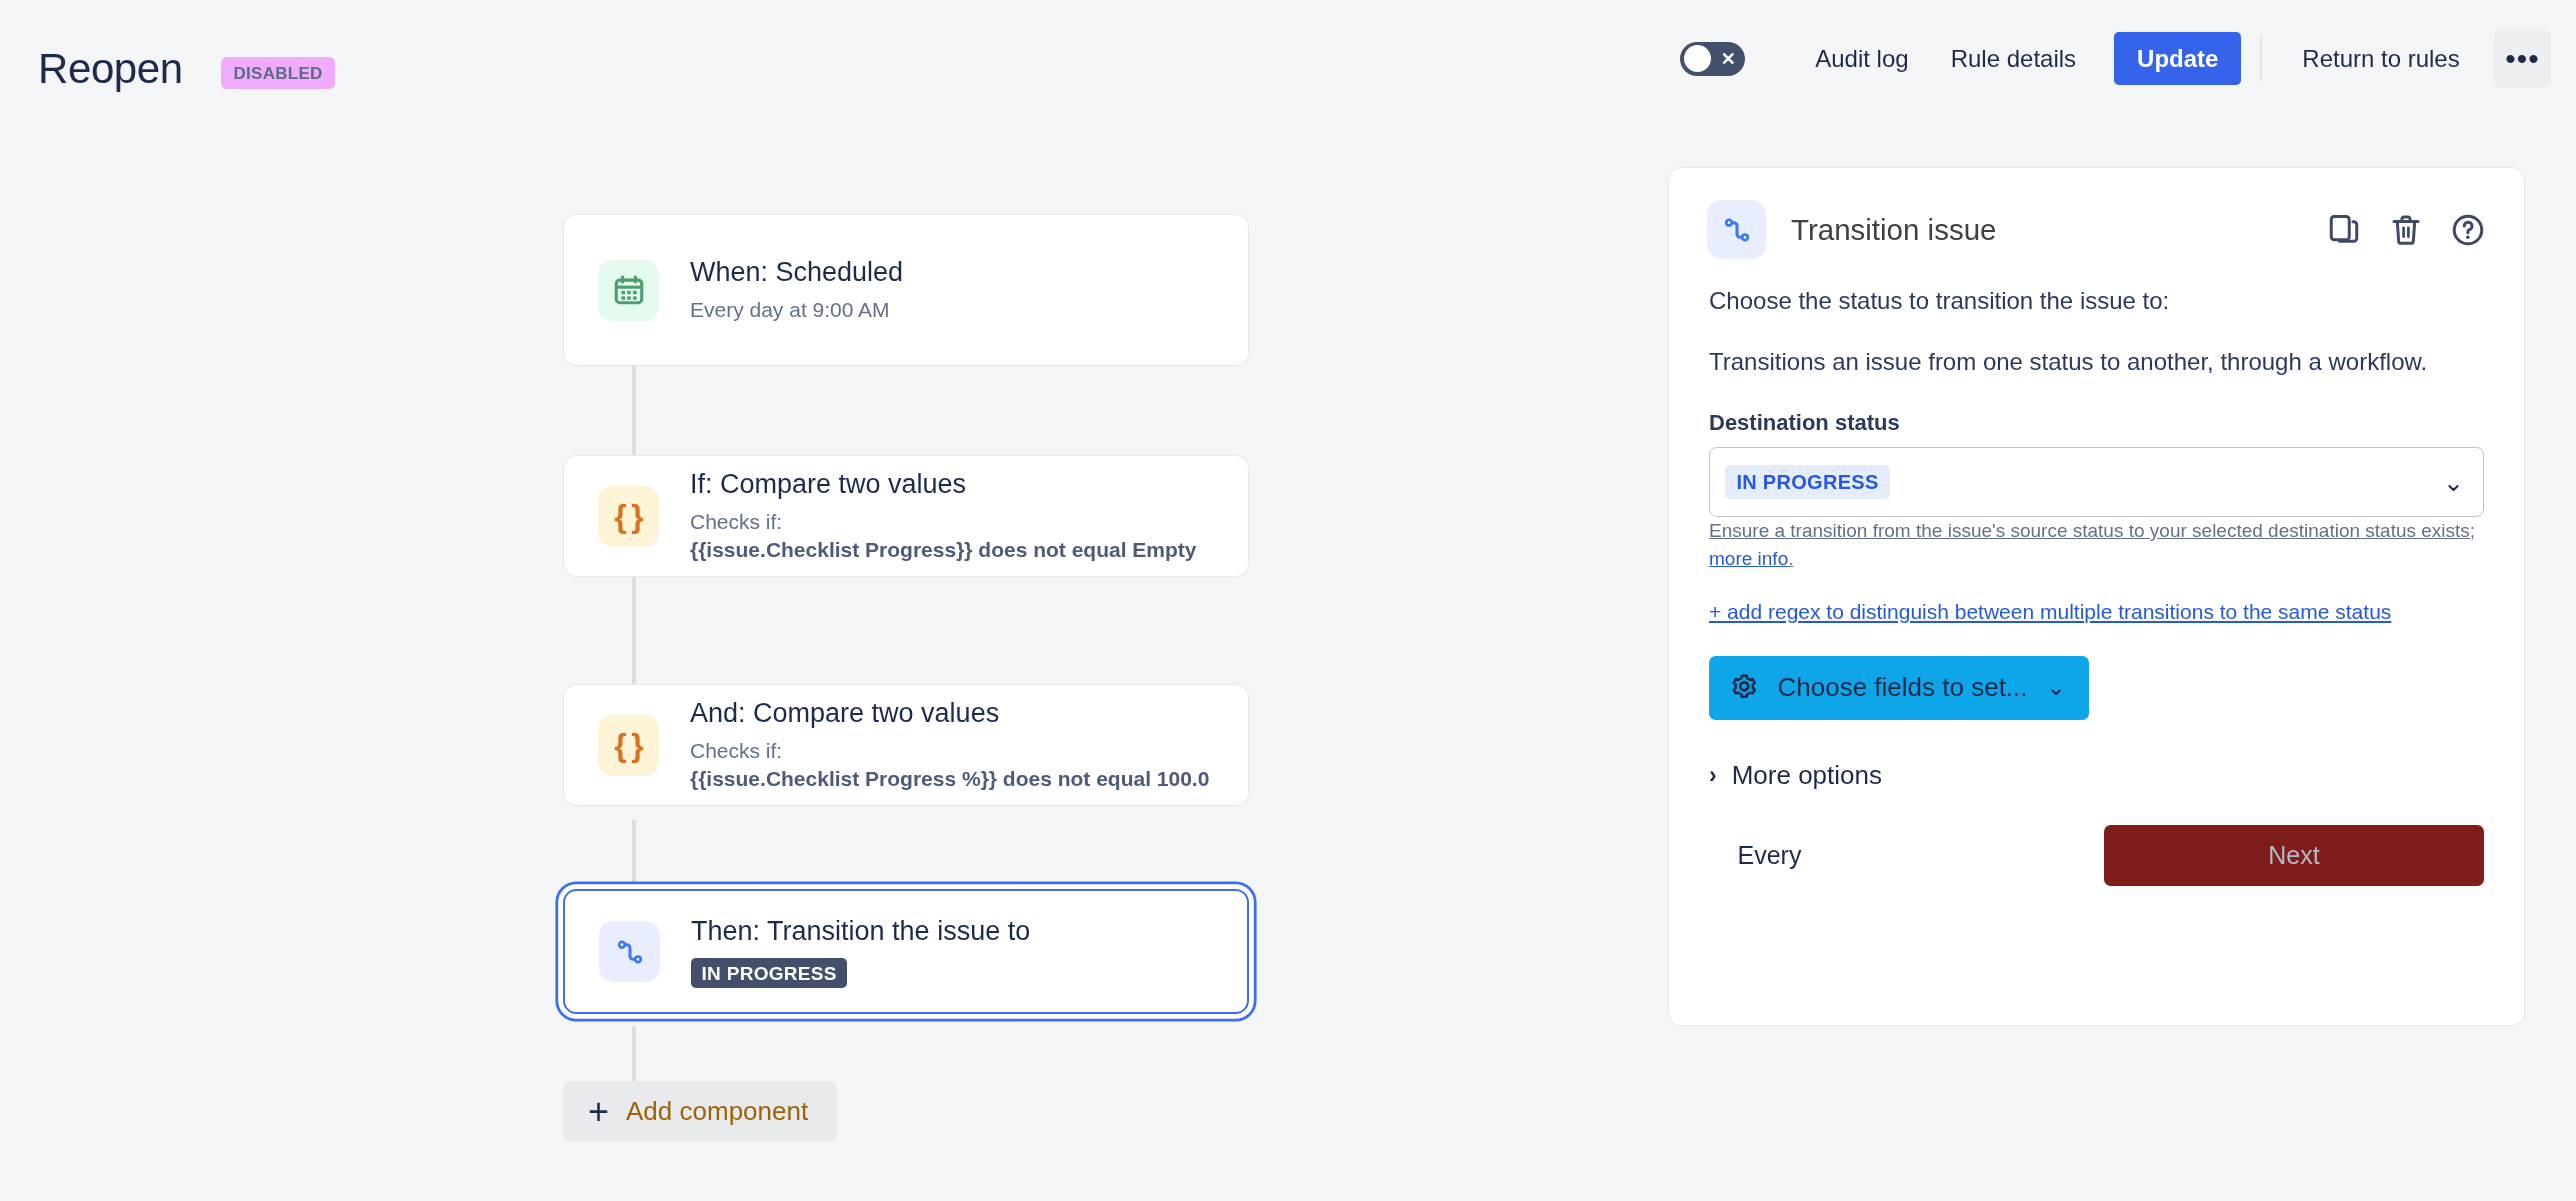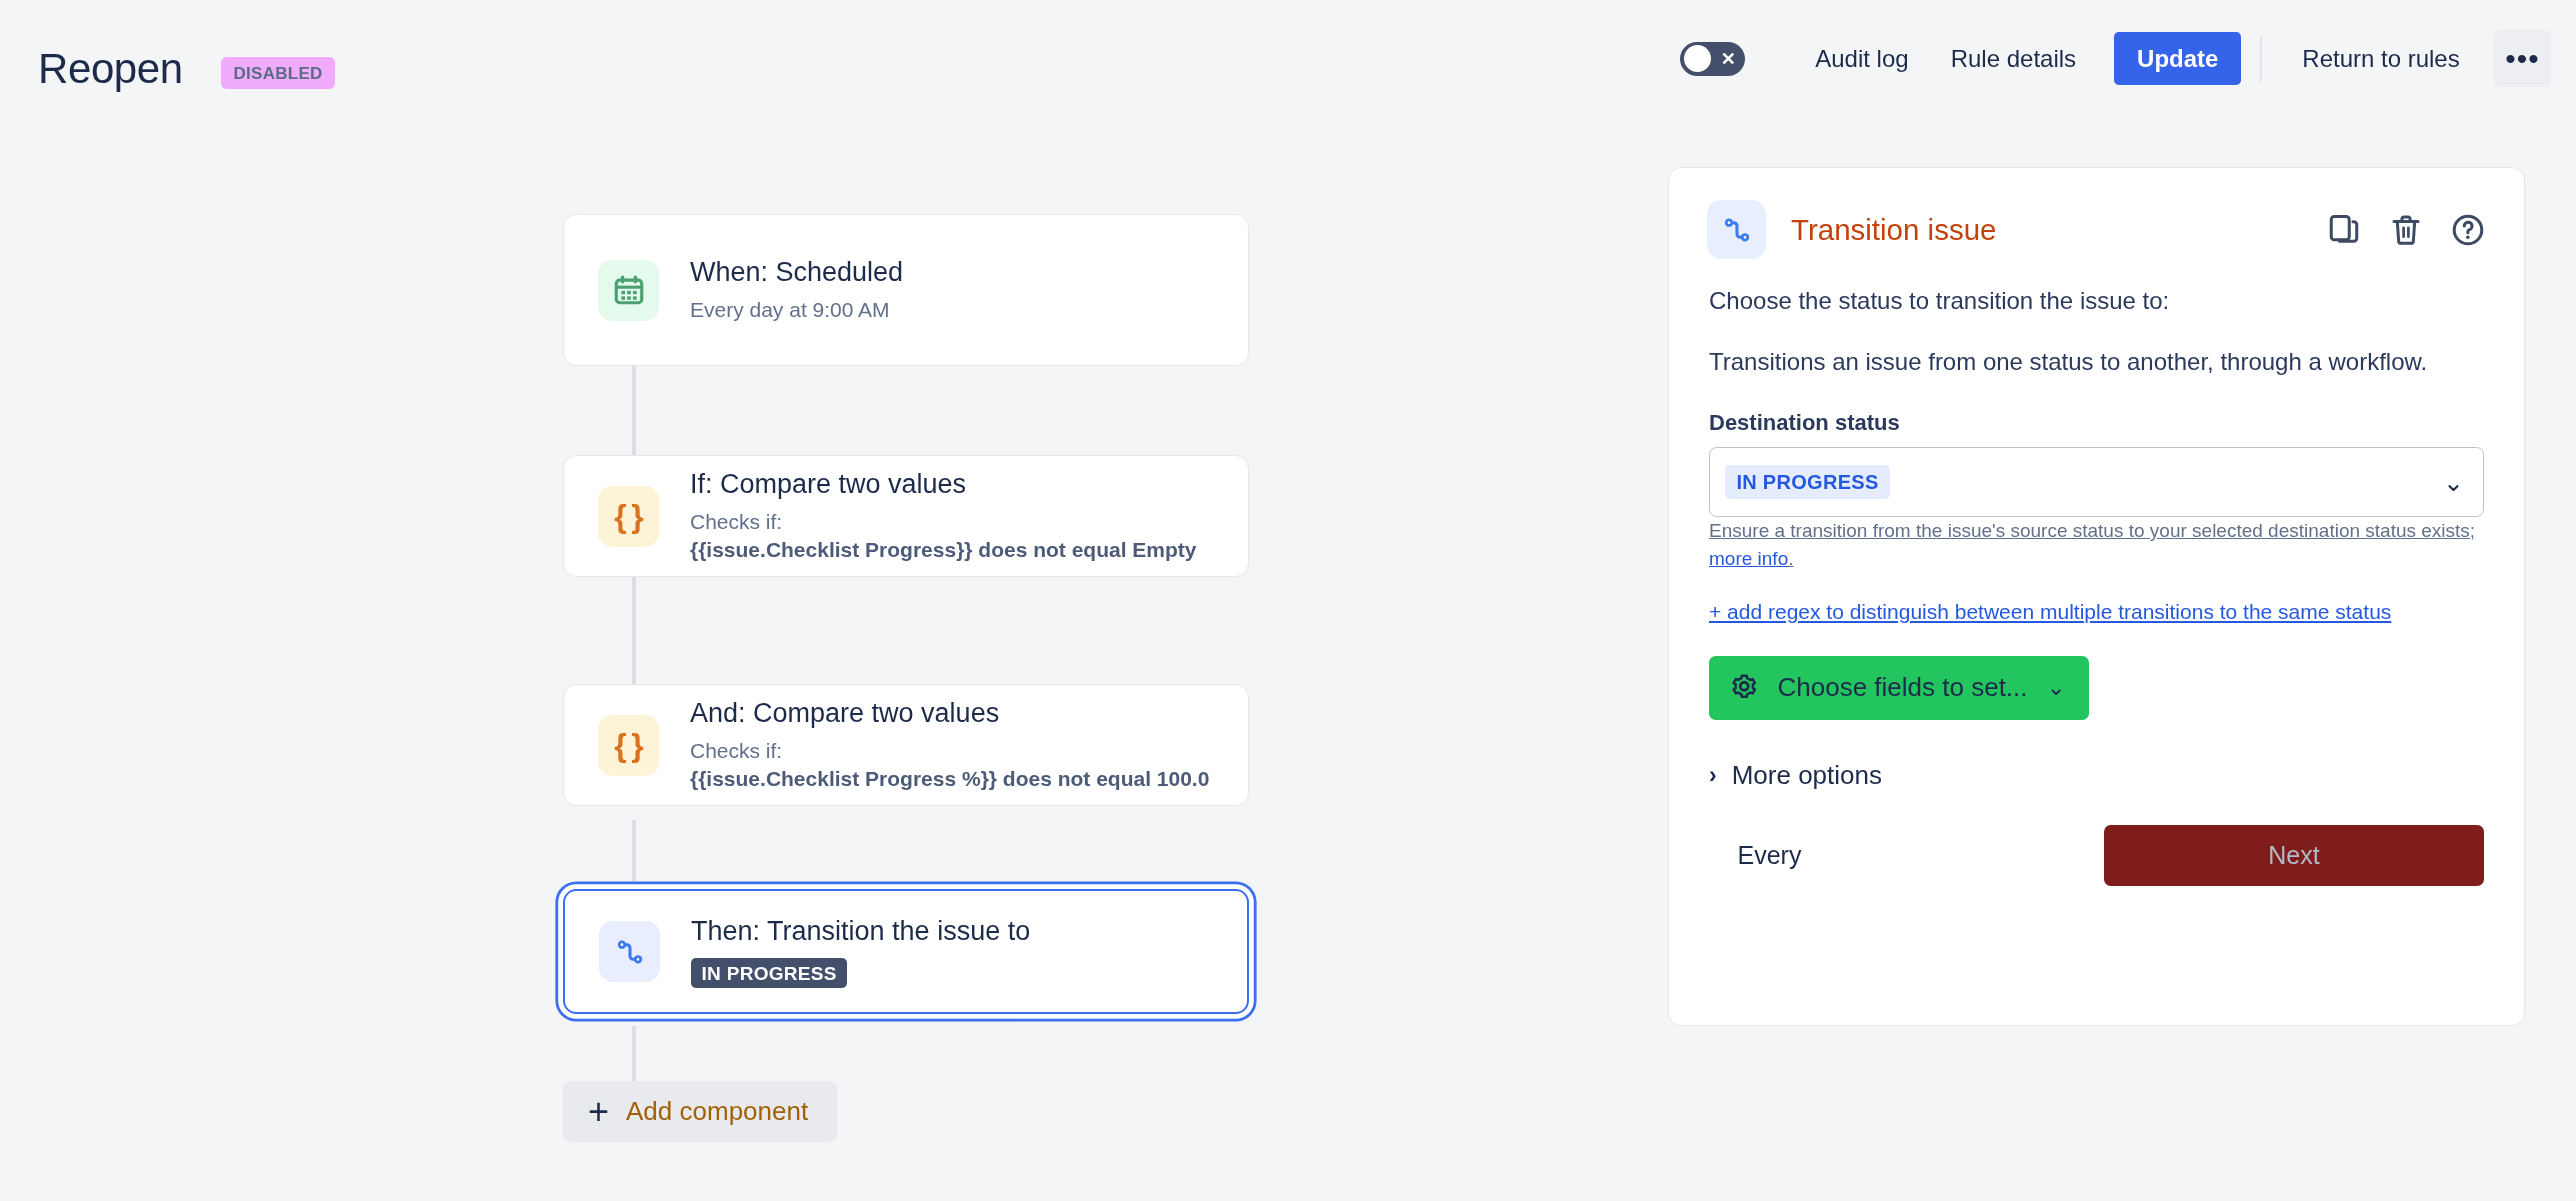--- a/index.html
+++ b/index.html
@@ -127,21 +127,21 @@
     position: absolute; left: 1668px; top: 167px;
     width: 857px; height: 859px;
     background: #fff; border: 1.9px solid #e4e6ea;
     border-radius: 13.3px;
   }
   .panel-head {
     display: flex; align-items: center;
     padding: 32px 38px 0 38px;
   }
   .panel-head .card-icon { width: 59px; height: 59px; margin-right: 25px; }
-  .panel-title { font-size: 29.5px; color: #c2410c; font-weight: 500; }
+  .panel-title { font-size: 29.5px; color: #404040; font-weight: 500; }
   .panel-actions {
     margin-left: auto; display: flex; align-items: center; gap: 26px;
   }
   .panel-actions .ico { cursor: pointer; display: flex; }
   .panel-body { padding: 0 40px; }
   .para {
     font-size: 24px; color: #2b3a5c; line-height: 1.43; margin-top: 27px;
   }
   .para2 { margin-top: 25px; }
   .field-label {
@@ -162,21 +162,21 @@
   .help-text {
     font-size: 19px; color: #63708a; line-height: 1.45; margin-top: 0; text-decoration: underline;
   }
   .help-text a { color: #2558e0; text-decoration: underline; }
   .regex-link {
     font-size: 21px; color: #2558e0; line-height: 1.45; margin-top: 25px;
     cursor: pointer; display: block;
   }
   .fields-btn {
     margin-top: 28.5px; display: inline-flex; align-items: center; gap: 19px;
-    background: #22c55e; border-radius: 6.7px;
+    background: #0ea5e9; border-radius: 6.7px;
     padding: 16px 23px 16px 21px; cursor: pointer;
   }
   .fields-btn .lbl { font-size: 26px; color: #1d2b4b; }
   .fields-btn .chev2 { font-size: 23px; color: #1d2b4b; line-height: 1; }
   .more-options {
     margin-top: 40px; display: flex; align-items: center; gap: 15px;
     cursor: pointer;
   }
   .more-options .arrow { font-size: 23px; color: #1d2b4b; font-weight: 700; }
   .more-options .lbl { font-size: 26px; color: #1d2b4b; }

